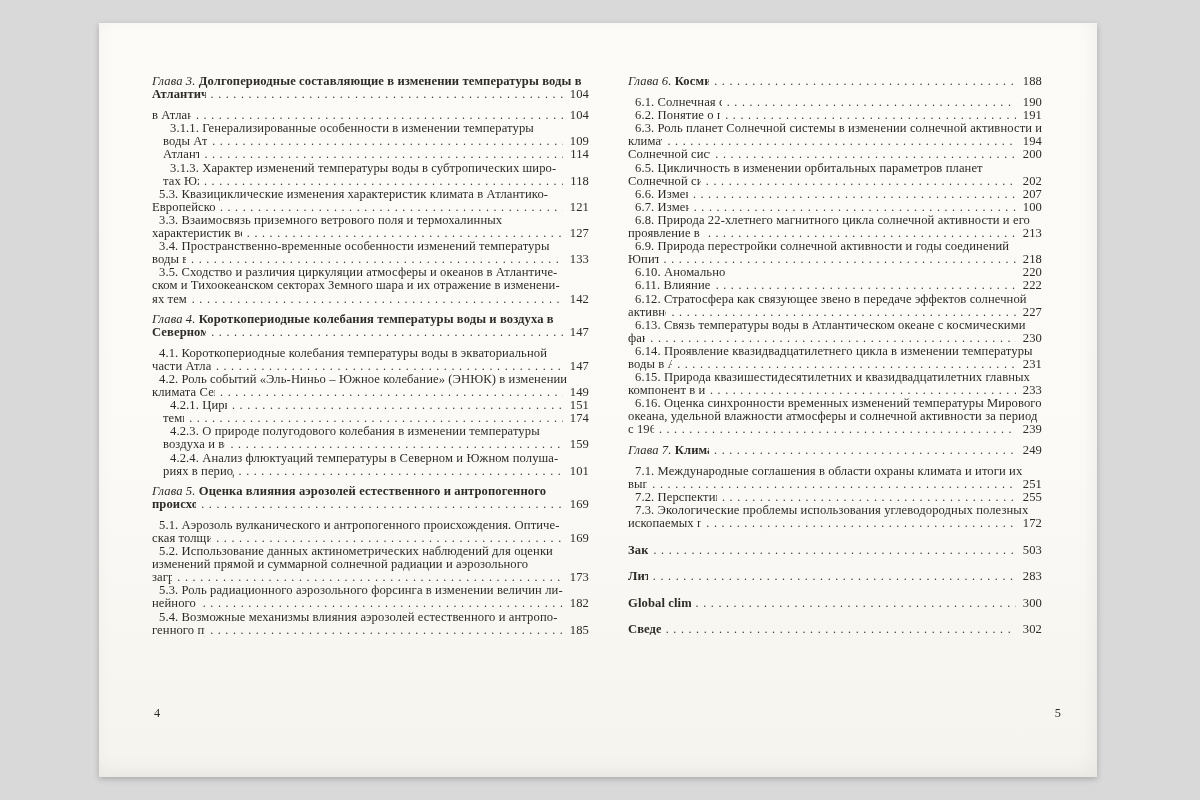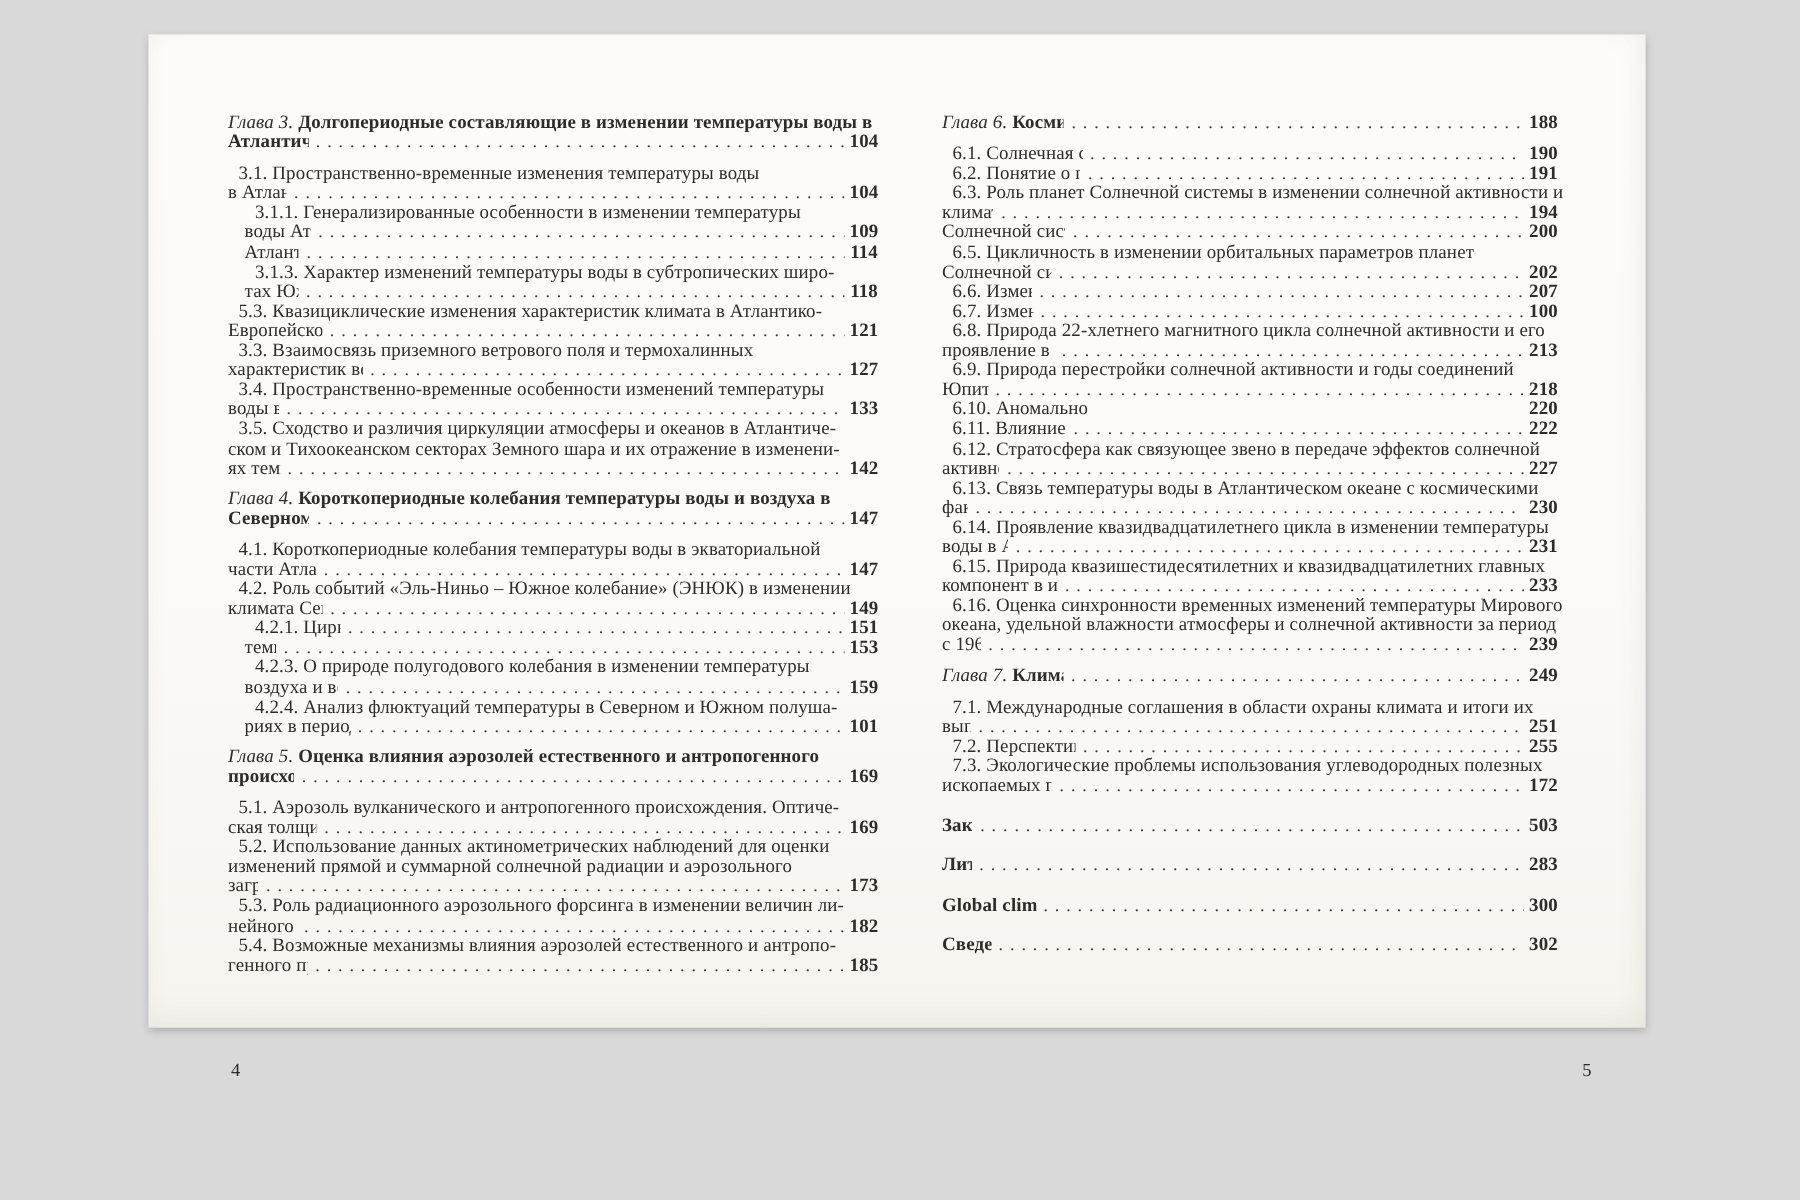--- a/index.html
+++ b/index.html
@@ -12,21 +12,21 @@
   html, body { width: 1200px; height: 800px; overflow: hidden; }
   body {
     background: var(--bg);
     font-family: "Liberation Serif", "DejaVu Serif", serif;
     color: var(--ink);
   }
   .scene { position: relative; width: 1200px; height: 800px; }
   .spread {
     position: absolute;
     left: 99px; top: 23px;
-    width: 998px; height: 662px;
+    width: 998px; height: 754px;
     background: linear-gradient(180deg, #fcfbf8 0%, #fbfaf6 55%, #f5f4ef 100%);
     box-shadow: 0 2px 6px rgba(0,0,0,0.22), inset -8px 0 18px rgba(0,0,0,0.025), inset 0 -10px 18px rgba(0,0,0,0.035);
   }
   .col {
     position: absolute;
     top: 52px;
     font-size: 12.6px;
     line-height: 13.1px;
     letter-spacing: 0.1px;
   }
@@ -58,22 +58,22 @@
     padding: 0 8px 0 5px;
     letter-spacing: 4.6px;
     color: var(--dots);
     font-weight: normal;
     font-size: 12px;
   }
   .leader.no-dots { visibility: hidden; }
   .page {
     flex: 0 0 auto;
     min-width: 26px;
-    text-align: center;
-    font-weight: bold;
+    text-align: right;
+    font-weight: normal;
   }
 
   .folio {
     position: absolute;
     top: 683px;
     font-size: 12.3px;
     color: var(--ink);
   }
   .folio-left  { left: 55px; }
   .folio-right { left: 936px; width: 26px; text-align: right; }
@@ -86,21 +86,20 @@
     <div class="col" id="col-left">
         <div class="entry chapter level0">
           <div class="line first"><span class="txt"><span class="chapter-label">Глава 3. </span>Долгопериодные составляющие в изменении температуры воды в</span></div>
           <div class="line last">
             <span class="txt">Атлантическом и Тихом океанах</span>
             <span class="leader">................................................................................................................................................................</span>
             <span class="page">104</span>
           </div>
         </div>
         <div class="entry section level1">
-          <div class="line first"><span class="txt">3.1. Пространственно-временные изменения температуры воды</span></div>
           <div class="line last">
             <span class="txt">в Атлантическом океане</span>
             <span class="leader">................................................................................................................................................................</span>
             <span class="page">104</span>
           </div>
         </div>
         <div class="entry section level2">
           <div class="line first"><span class="txt">3.1.1. Генерализированные особенности в изменении температуры</span></div>
           <div class="line last">
             <span class="txt">воды Атлантического океана</span>
@@ -184,21 +183,21 @@
           <div class="line first last">
             <span class="txt">4.2.1. Циркуляционная природа ЭНЮК</span>
             <span class="leader">................................................................................................................................................................</span>
             <span class="page">151</span>
           </div>
         </div>
         <div class="entry section level2">
           <div class="line last">
             <span class="txt">температуры</span>
             <span class="leader">................................................................................................................................................................</span>
-            <span class="page">153</span>
+            <span class="page">174</span>
           </div>
         </div>
         <div class="entry section level2">
           <div class="line first"><span class="txt">4.2.3. О природе полугодового колебания в изменении температуры</span></div>
           <div class="line last">
             <span class="txt">воздуха и воды, скорости морских течений</span>
             <span class="leader">................................................................................................................................................................</span>
             <span class="page">159</span>
           </div>
         </div>

